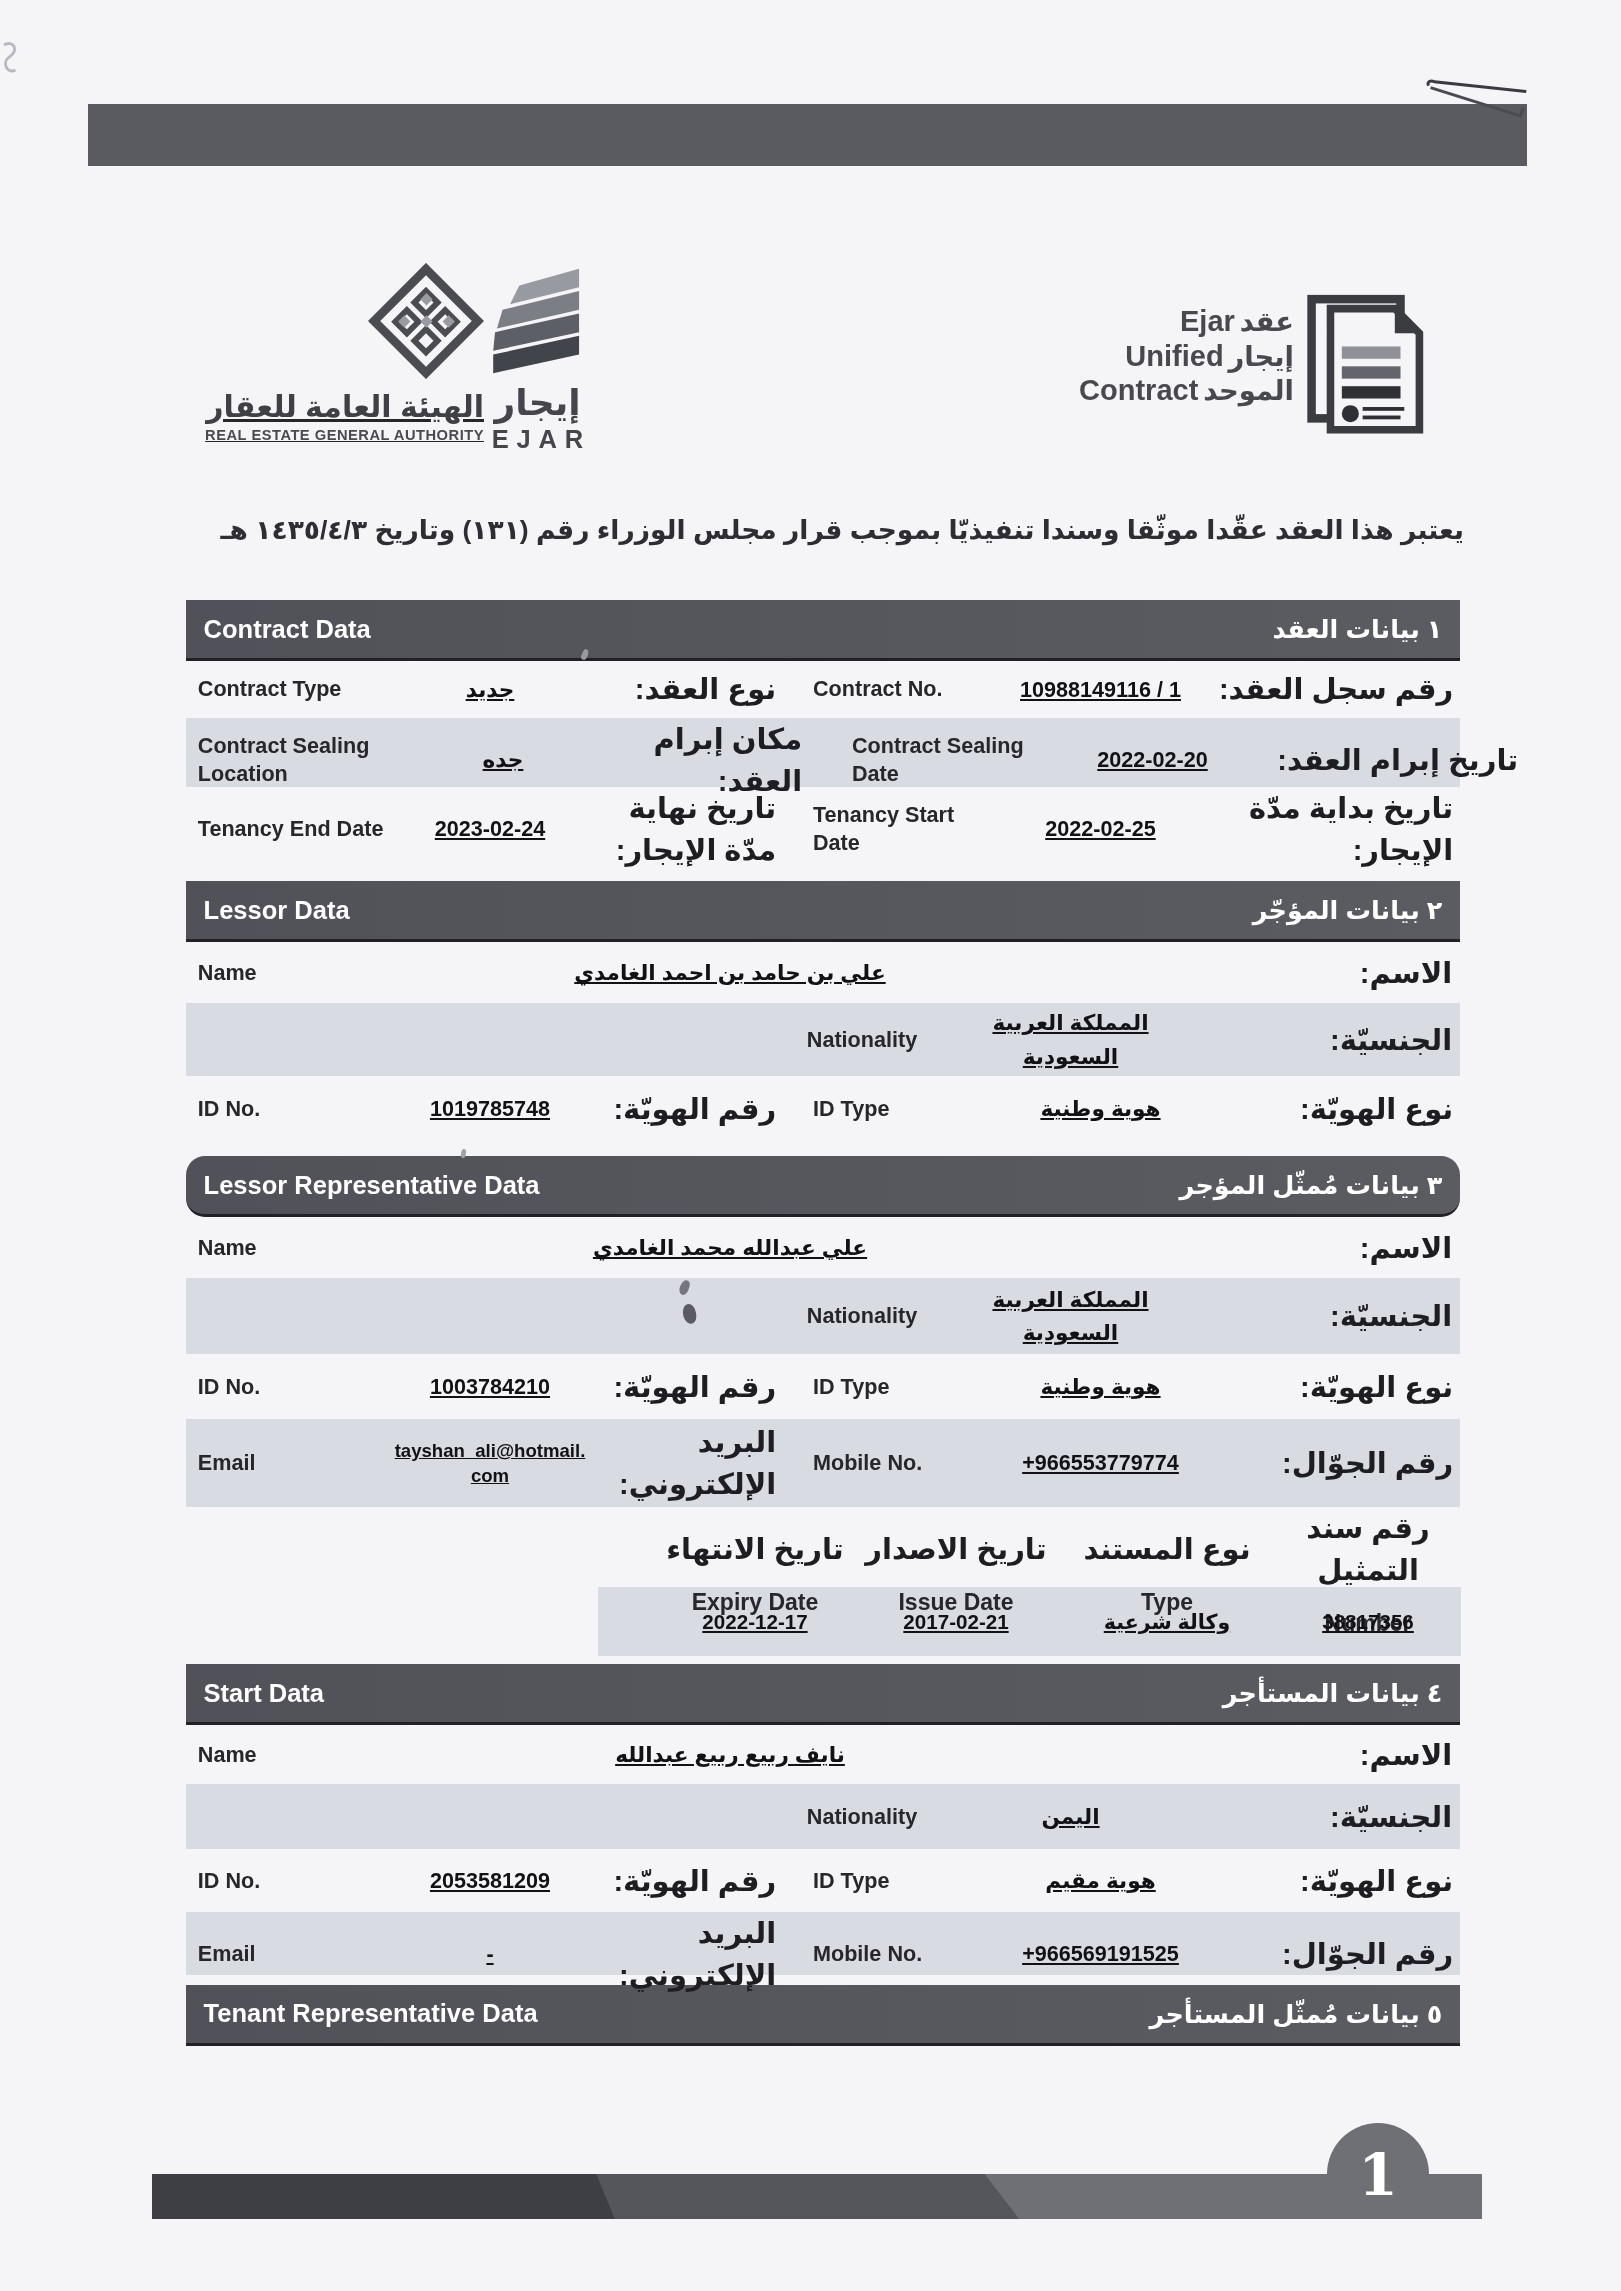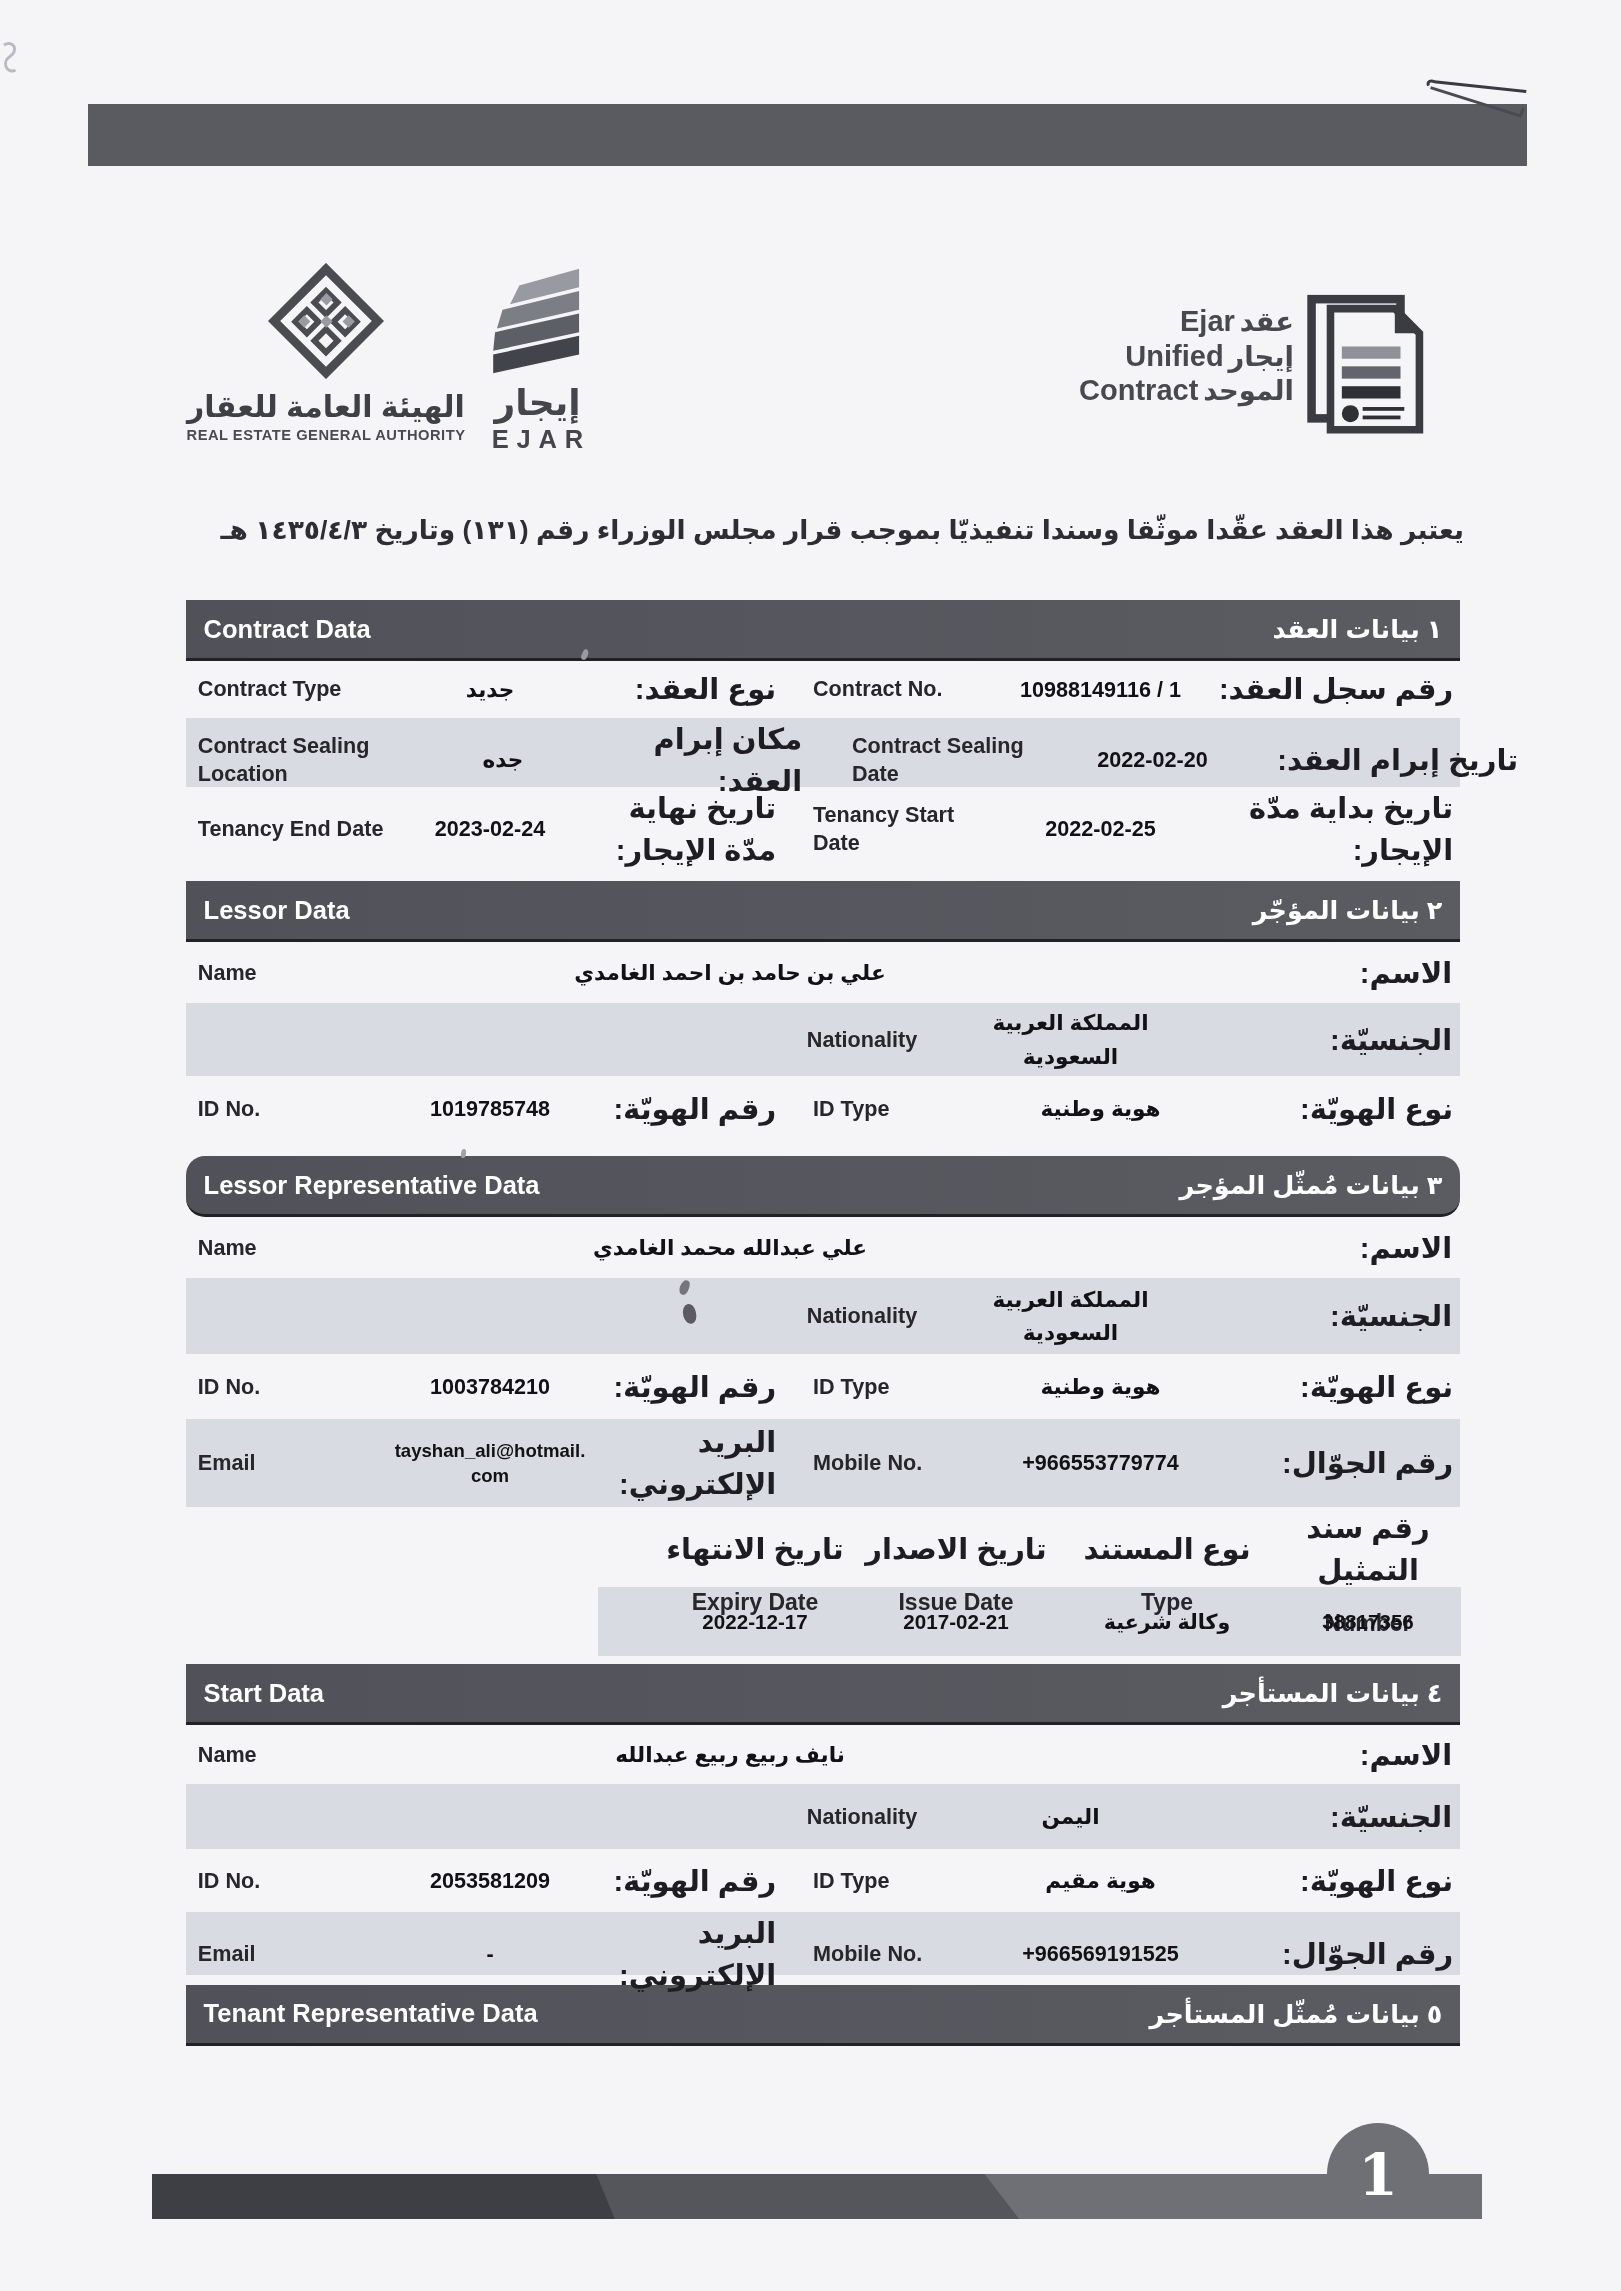--- a/index.html
+++ b/index.html
@@ -2,21 +2,21 @@
 <html><head>
 <meta charset="utf-8">
 <style>
   html,body{margin:0;padding:0;background:#e9e9ec;}
   .page{position:relative;width:1621px;height:2292px;background:#f5f5f7;overflow:hidden;
         font-family:"Liberation Sans","DejaVu Sans",sans-serif;color:#26262b;}
   
   .topbar{position:absolute;left:88px;top:104px;width:1439px;height:62px;background:#5a5a61;}
   .wire{position:absolute;left:1411px;top:61px;}
   
-  .rega{position:absolute;left:174px;top:263px;width:304px;text-align:center;}
+  .rega{position:absolute;left:180px;top:263px;width:304px;text-align:right;text-decoration:underline;}
   .rega-ar{font-size:30px;font-weight:700;color:#3f3f46;margin-top:5.9px;direction:rtl;}
   .rega-en{font-size:14.7px;font-weight:700;color:#4a4a50;letter-spacing:0.5px;margin-top:2.9px;}
   .ejarlogo{position:absolute;left:469px;top:263px;width:137px;text-align:center;}
   .ejar-ar{font-size:36px;font-weight:700;color:#45454c;line-height:1;margin-top:3.9px;direction:rtl;}
   .ejar-en{font-size:25.5px;font-weight:700;color:#45454c;letter-spacing:7.8px;margin-top:3.9px;margin-left:7.8px;}
   
   .badge{position:absolute;left:1108px;top:290px;width:323px;display:flex;align-items:flex-start;}
   .badge-lines{width:186px;display:flex;flex-direction:column;align-items:flex-end;margin-top:13.7px;}
   .badge-line{display:flex;align-items:baseline;gap:4.9px;font-weight:700;color:#48484f;line-height:1.2;}
   .badge-en{font-size:29px;}
@@ -31,21 +31,21 @@
          display:flex;align-items:center;justify-content:space-between;box-sizing:border-box;
          padding:0 17.6px;color:#fff;}
   .sec-h .t-en{font-size:25.5px;font-weight:700;}
   .sec-h .t-ar{font-size:25.5px;font-weight:700;direction:rtl;}
   .row{display:grid;grid-template-columns:206px 196px 196px 211px 211px 255px;align-items:center;box-sizing:border-box;}
   .row-name{display:grid;grid-template-columns:206px 676px 392px;align-items:center;box-sizing:border-box;}
   .row-nat{display:grid;grid-template-columns:578px 196px 221px 279px;align-items:center;box-sizing:border-box;}
   .shaded{background:#d9dbe2;}
   .en{font-size:21.6px;font-weight:700;color:#26262b;text-align:left;padding-left:11.8px;line-height:1.3;}
   .en2{padding-left:29px;}
-  .val{font-size:21.6px;font-weight:700;color:#121216;text-align:center;}
+  .val{font-size:21.6px;font-weight:700;color:#121216;text-align:center;text-decoration:underline;}
   .ar{font-size:29px;font-weight:700;color:#1d1d22;direction:rtl;text-align:right;padding-right:7.8px;line-height:1.45;}
   .emailval{font-size:18.6px;word-break:break-all;line-height:1.35;padding:0 2px;}
   .natval{line-height:1.55;}
   .natlab{text-align:center;padding-left:0;}
   
   .docrow{box-sizing:border-box;margin-left:412px;width:863px;padding-left:59px;
           display:grid;grid-template-columns:196px 206px 216px 186px;align-items:center;}
   .doc-h{display:flex;flex-direction:column;align-items:center;justify-content:center;gap:18px;}
   .doc-h .ar{padding-right:0;text-align:center;}
   .doc-h .en{padding-left:0;text-align:center;font-size:23px;}

